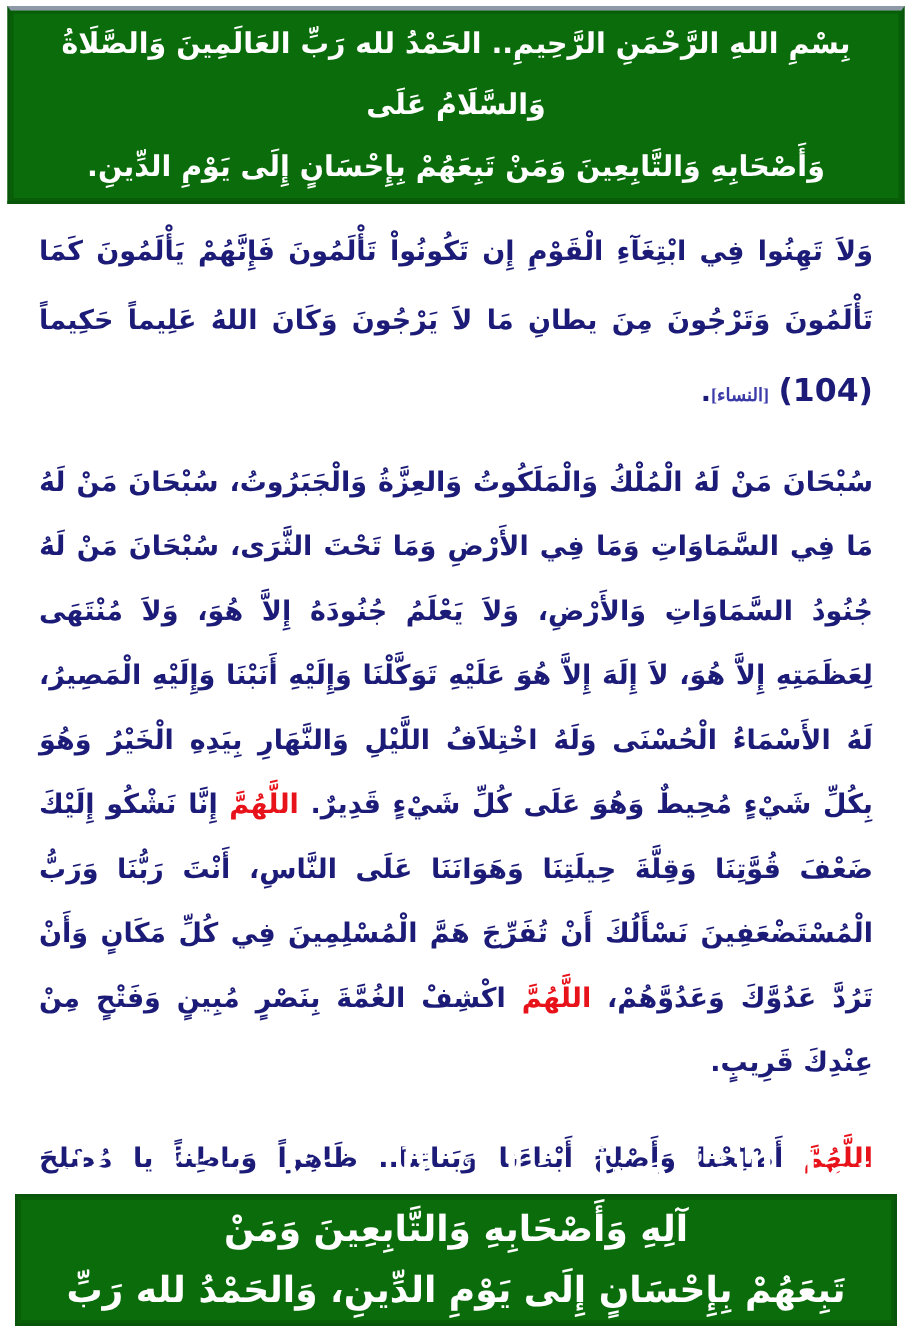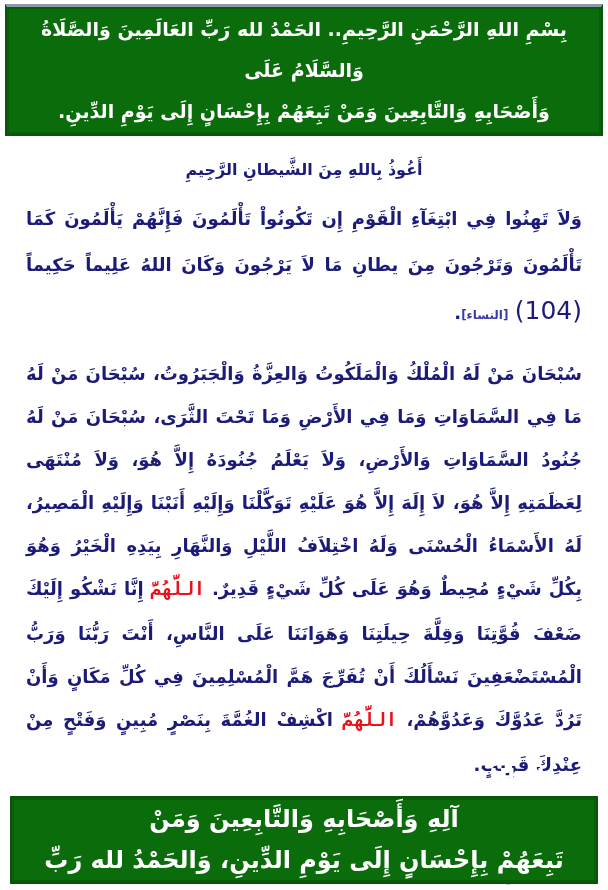--- a/index.html
+++ b/index.html
@@ -64,35 +64,34 @@
   }
   .verse{
     margin-top:9px;
     line-height:46px;
   }
   .para{
     line-height:43px;
   }
   .para.main{margin-top:14px;}
   .para.islah{margin-top:21px;}
-  .red{color:var(--highlight-red);font-family:Liberation Mono, monospace;}
-  .aya{font-size:25px;font-weight:400;letter-spacing:1px;}
-  .ref{font-size:12px;color:var(--ref-blue);}
+  .red{color:var(--highlight-red);}
+  .aya{font-size:21px;font-weight:700;letter-spacing:1px;}
+  .ref{font-size:12px;color:var(--ref-blue);font-family:Liberation Serif, serif;}
 </style>
 </head>
 <body>
 
 <div class="page">
 
   <div class="band header">
     <div class="band-line">بِسْمِ اللهِ الرَّحْمَنِ الرَّحِيمِ.. الحَمْدُ لله رَبِّ العَالَمِينَ وَالصَّلَاةُ وَالسَّلَامُ عَلَى</div>
     <div class="band-line">وَأَصْحَابِهِ وَالتَّابِعِينَ وَمَنْ تَبِعَهُمْ بِإِحْسَانٍ إِلَى يَوْمِ الدِّينِ.</div>
   </div>
 
-  <div class="istiadha">أَعُوذُ بِاللهِ مِنَ الشَّيطانِ الرَّجِيمِ</div>
 
   <div class="content verse"><span>وَلاَ تَهِنُوا فِي ابْتِغَآءِ الْقَوْمِ إِن تَكُونُواْ تَأْلَمُونَ فَإِنَّهُمْ يَأْلَمُونَ كَمَا تَأْلَمُونَ وَتَرْجُونَ مِنَ يطانِ مَا لاَ يَرْجُونَ وَكَانَ اللهُ عَلِيماً حَكِيماً </span><span class="aya">(104)</span><span> </span><span class="ref">[النساء]</span><span>.</span></div>
 
   <div class="content para main"><span>سُبْحَانَ مَنْ لَهُ الْمُلْكُ وَالْمَلَكُوتُ وَالعِزَّةُ وَالْجَبَرُوتُ، سُبْحَانَ مَنْ لَهُ مَا فِي السَّمَاوَاتِ وَمَا فِي الأَرْضِ وَمَا تَحْتَ الثَّرَى، سُبْحَانَ مَنْ لَهُ جُنُودُ السَّمَاوَاتِ وَالأَرْضِ، وَلاَ يَعْلَمُ جُنُودَهُ إِلاَّ هُوَ، وَلاَ مُنْتَهَى لِعَظَمَتِهِ إِلاَّ هُوَ، لاَ إِلَهَ إِلاَّ هُوَ عَلَيْهِ تَوَكَّلْنَا وَإِلَيْهِ أَنَبْنَا وَإِلَيْهِ الْمَصِيرُ، لَهُ الأَسْمَاءُ الْحُسْنَى وَلَهُ اخْتِلاَفُ اللَّيْلِ وَالنَّهَارِ بِيَدِهِ الْخَيْرُ وَهُوَ بِكُلِّ شَيْءٍ مُحِيطٌ وَهُوَ عَلَى كُلِّ شَيْءٍ قَدِيرٌ. </span><span class="red">اللَّهُمَّ</span><span> إِنَّا نَشْكُو إِلَيْكَ ضَعْفَ قُوَّتِنَا وَقِلَّةَ حِيلَتِنَا وَهَوَانَنَا عَلَى النَّاسِ، أَنْتَ رَبُّنَا وَرَبُّ الْمُسْتَضْعَفِينَ نَسْأَلُكَ أَنْ تُفَرِّجَ هَمَّ الْمُسْلِمِينَ فِي كُلِّ مَكَانٍ وَأَنْ تَرُدَّ عَدُوَّكَ وَعَدُوَّهُمْ، </span><span class="red">اللَّهُمَّ</span><span> اكْشِفْ الغُمَّةَ بِنَصْرٍ مُبِينٍ وَفَتْحٍ مِنْ عِنْدِكَ قَرِيبٍ.</span></div>
 
   <div class="content para islah"><span class="red">اللَّهُمَّ</span><span> أَصْلِحْنا وَأَصْلِحْ أَبْناءَنا وَبَناتِنا.. ظَاهِراً وَباطِناً يا مُصْلِحَ الصَّالِحِينَ.</span></div>
 
   <div class="band footer">
     <div class="band-line">وَصَلِّ اللَّهُمَّ وَسَلِّمْ وَبَارِكْ عَلَى سَيِّدِنَا مُحَمَّدٍ وَعَلَى آلِهِ وَأَصْحَابِهِ وَالتَّابِعِينَ وَمَنْ</div>
     <div class="band-line">تَبِعَهُمْ بِإِحْسَانٍ إِلَى يَوْمِ الدِّينِ، وَالحَمْدُ لله رَبِّ العَالَمِينَ.</div>

